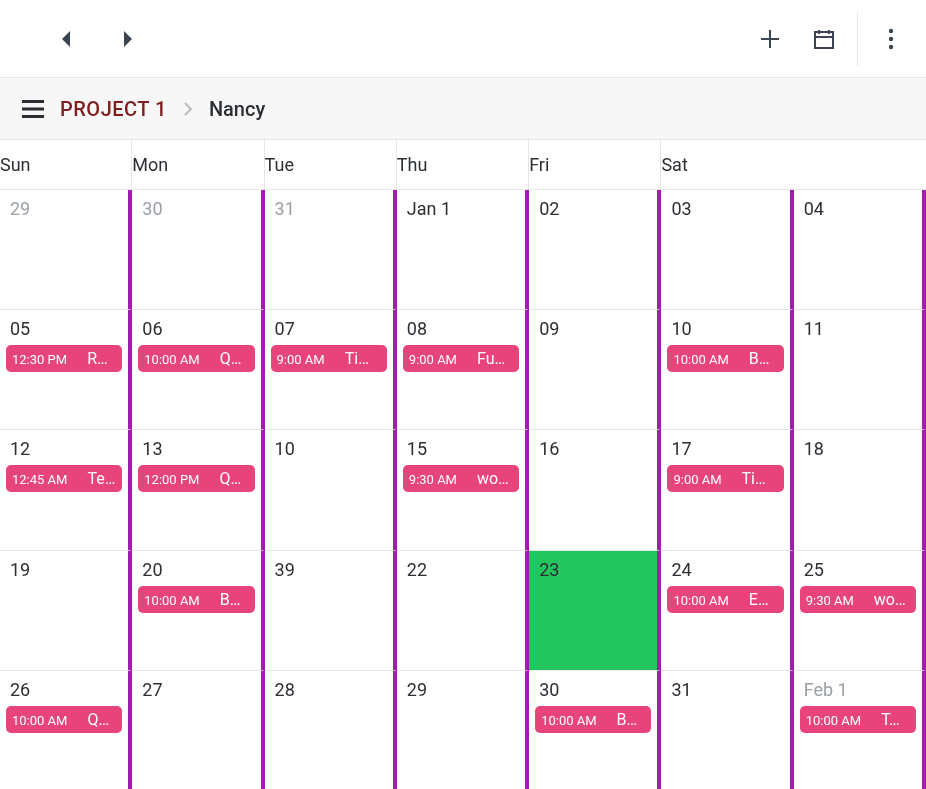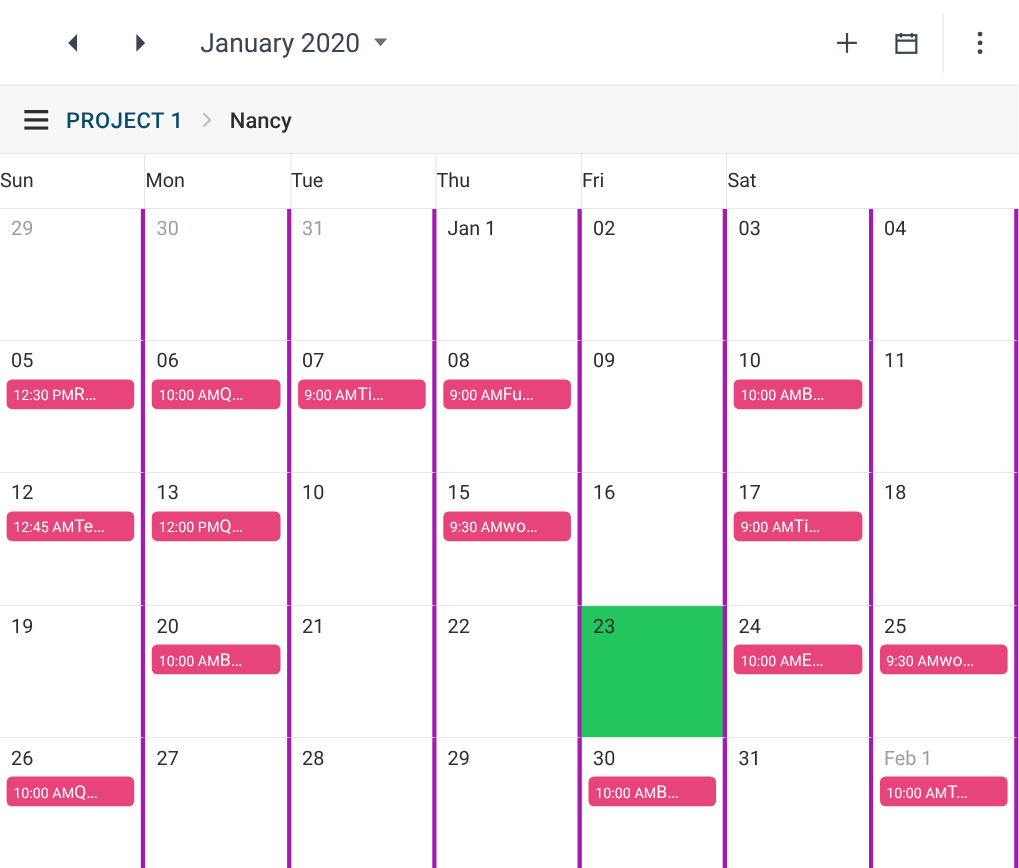--- a/index.html
+++ b/index.html
@@ -46,21 +46,21 @@
     display: flex;
     align-items: center;
     height: 62px;
     padding: 0 22px;
     background: #f7f7f7;
     border-bottom: 1px solid #e6e6e6;
     gap: 16px;
     font-size: 20px;
   }
   .hamburger { color: #2b2f33; cursor: pointer; display:flex; align-items:center; }
-  .crumb-parent { color: #0c4a6e; font-weight: 500; letter-spacing: .5px; }
+  .crumb-parent { color: #7f1d1d; font-weight: 500; letter-spacing: .5px; }
   .crumb-sep { color: #b9bcc0; }
   .crumb-current { color: #2b2f33; font-weight: 500; }
   .cal-head {
     display: grid;
     grid-template-columns: repeat(7, 1fr);
     border-bottom: 1px solid #e6e6e6;
   }
   .cal-head div {
     padding: 14px 0;
     font-size: 18px;
@@ -91,21 +91,21 @@
     background: #e7447b;
     color: #fff;
     border-radius: 5px;
     font-size: 15px;
     padding: 4px 6px;
     white-space: nowrap;
     overflow: hidden;
     cursor: pointer;
     display: flex;
     align-items: baseline;
-    gap: 0;
+    gap: 20px;
   }
   .event .time { font-size: 13px; }
   .event .title { font-size: 16px; flex:1; overflow:hidden; text-overflow: ellipsis; }
   svg { display: block; }
 </style>
 </head>
 <body>
 
 <div class="toolbar">
   <div style="width:36px"></div>
@@ -113,26 +113,20 @@
     <svg width="14" height="20" viewBox="0 0 14 20">
         <path d="M11 2 L3 10 L11 18 Z" fill="#3b4451"></path>
       </svg>
   </div>
   <div class="nav-gap"></div>
   <div class="nav-btn">
     <svg width="14" height="20" viewBox="0 0 14 20">
         <path d="M3 2 L11 10 L3 18 Z" fill="#3b4451"></path>
       </svg>
   </div>
-  <div class="title-wrap">
-    <span>January 2020</span>
-    <svg width="14" height="10" viewBox="0 0 14 10">
-        <path d="M1 1 L7 8 L13 1 Z" fill="#6b7075"></path>
-      </svg>
-  </div>
   <div class="spacer"></div>
   <div class="tool-icon">
     <svg width="22" height="22" viewBox="0 0 22 22">
         <path d="M10 2h2v18h-2z M2 10h18v2h-18z" fill="#3b4451"></path>
       </svg>
   </div>
   <div class="tool-icon">
     <svg width="22" height="22" viewBox="0 0 22 22">
         <rect x="2" y="4" width="18" height="16" fill="none" stroke="#3b4451" stroke-width="2"></rect>
         <path d="M2 9h18" stroke="#3b4451" stroke-width="2"></path>
@@ -278,21 +272,21 @@
       <div class="daynum">19</div>
     </div>
     <div class="cell">
       <div class="daynum">20</div>
       <div class="event">
         <span class="time">10:00 AM</span>
         <span class="title">B…</span>
       </div>
     </div>
     <div class="cell">
-      <div class="daynum">21</div>
+      <div class="daynum">39</div>
     </div>
     <div class="cell">
       <div class="daynum">22</div>
     </div>
     <div class="cell today">
       <div class="daynum">23</div>
     </div>
     <div class="cell">
       <div class="daynum">24</div>
       <div class="event">

